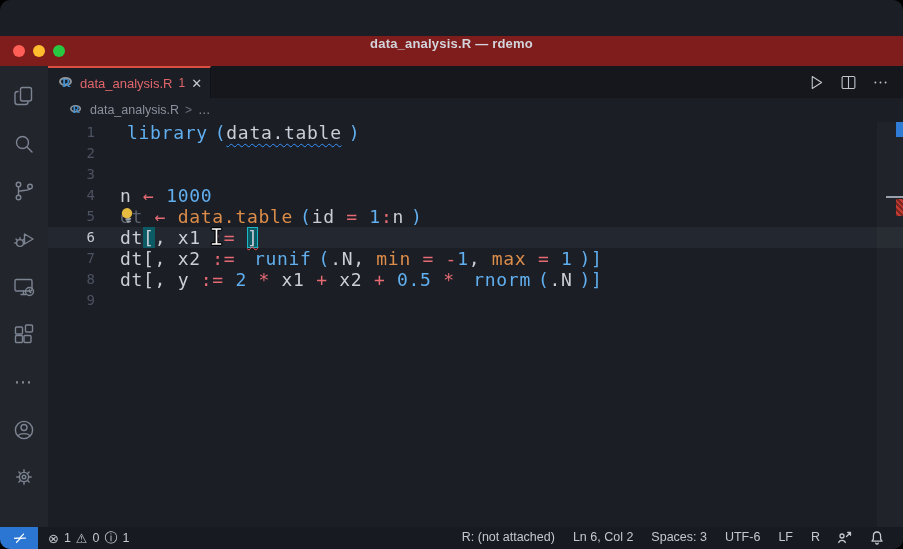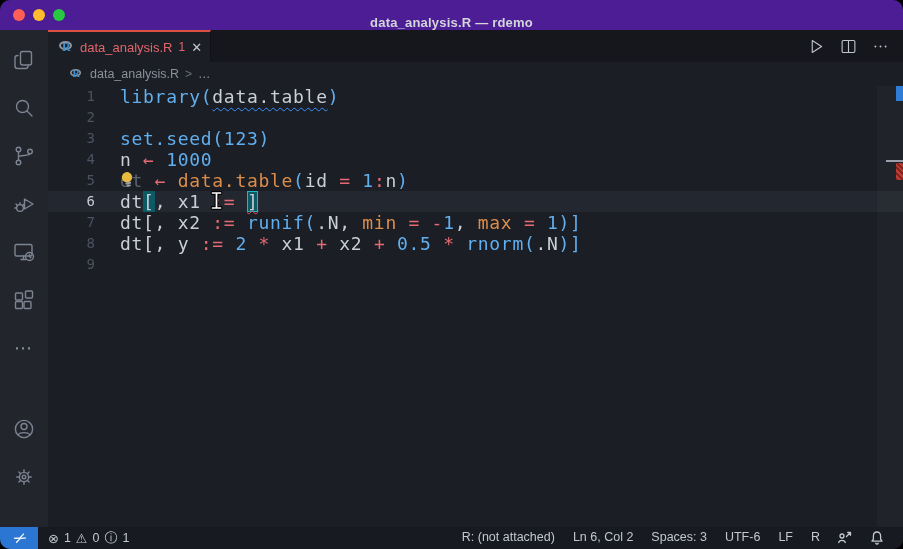--- a/index.html
+++ b/index.html
@@ -1,21 +1,21 @@
 <!DOCTYPE html>
 <html><head>
 <meta charset="utf-8">
 <style>
   html,body{margin:0;padding:0;background:#000;}
   *{box-sizing:border-box;}
   .window{position:relative;width:903px;height:549px;background:#1b1e24;border-radius:10px;
     overflow:hidden;display:flex;flex-direction:column;font-family:"Liberation Sans",sans-serif;
     -webkit-font-smoothing:antialiased;}
   
-  .titlebar{height:30px;flex:0 0 30px;background:#4c1d95;position:relative;display:flex;align-items:flex-end;}
+  .titlebar{height:30px;flex:0 0 30px;background:#7f1d1d;position:relative;display:flex;align-items:flex-start;margin-top:36px;}
   .traffic{position:absolute;left:13px;top:9px;display:flex;gap:8px;}
   .tl{width:12px;height:12px;border-radius:50%;display:inline-block;}
   .tl.red{background:#ff5f57;} .tl.yellow{background:#febc2e;} .tl.green{background:#28c840;}
   .title{flex:1;text-align:center;font-size:13px;font-weight:600;color:#d2d5db;letter-spacing:.2px;}
   
   .main{flex:1;display:flex;min-height:0;}
   .activitybar{width:48px;flex:0 0 48px;background:#22252c;display:flex;flex-direction:column;align-items:center;padding-top:6px;}
   .ab-item{width:48px;height:48px;display:flex;align-items:center;justify-content:center;color:#7c8391;cursor:pointer;}
   .ab-item svg{stroke:#7c8391;fill:none;stroke-width:1.4;stroke-linecap:round;stroke-linejoin:round;}
   .ab-spacer{flex:1;}
@@ -40,21 +40,21 @@
   .r-icon .ring{position:absolute;left:1px;top:2px;width:13px;height:9px;border:2px solid #8d949c;border-radius:50%;}
   .r-icon .ltr{position:absolute;left:4px;top:1px;font-size:12px;font-weight:bold;color:#3f8fd0;font-family:"Liberation Serif",serif;}
   
   .code{flex:1;position:relative;background:#1b1e24;overflow:hidden;font-family:"DejaVu Sans Mono",monospace;}
   .line{display:flex;height:21px;line-height:21px;}
   .line.current{background:#23272f;}
   .ln{width:72px;flex:0 0 72px;text-align:right;padding-right:25px;color:#4c5261;font-size:14px;}
   .line.current .ln{color:#c6cbd4;}
   .txt{white-space:pre;font-size:18px;letter-spacing:.7px;font-weight:500;}
   .tok.fg{color:#c9ced7;} .tok.dim{color:#5b626f;}
-  .tok.fn{color:#61afef;} .tok.num{color:#61afef;}
+  .tok.fn{color:#61afef;margin-left:7px;} .tok.num{color:#61afef;}
   .tok.op{color:#e56a73;} .tok.orange{color:#dd8d4a;}
   .tok.sq-info{text-decoration:underline wavy #3794ff 1px;text-underline-offset:4px;}
   .tok.brk{background:#0c5a64;}
   .tok.brk-err{box-shadow:inset 0 0 0 1px #1cb8c8;text-decoration:underline wavy #f14c4c 1px;text-underline-offset:2px;}
   .ruler{position:absolute;top:0;right:0;bottom:0;width:26px;background:rgba(255,255,255,0.025);}
   .mk-info{position:absolute;right:0;top:0;width:7px;height:15px;background:#2e7cd6;}
   .mk-cursorline{position:absolute;right:0;top:74px;width:17px;height:2px;background:#99a0ab;}
   .mk-error{position:absolute;right:0;top:77px;width:7px;height:17px;background:#c23b33;
     background-image:repeating-linear-gradient(45deg,rgba(0,0,0,.35) 0 2px,transparent 2px 4px);}
   .lightbulb{position:absolute;left:71px;top:85px;width:17px;height:17px;transform:rotate(-12deg);}
@@ -199,21 +199,20 @@
             <div class="line">
               <span class="ln">1</span>
               <span class="txt"><span class="tok fn">library</span><span class="tok fn">(</span><span class="tok fg sq-info">data.table</span><span class="tok fn">)</span></span>
             </div>
             <div class="line">
               <span class="ln">2</span>
               <span class="txt"></span>
             </div>
             <div class="line">
               <span class="ln">3</span>
-              <span class="txt"><span class="tok fn">set.seed</span><span class="tok fn">(</span><span class="tok num">123</span><span class="tok fn">)</span></span>
             </div>
             <div class="line">
               <span class="ln">4</span>
               <span class="txt"><span class="tok fg">n </span><span class="tok op">←</span><span class="tok fg"> </span><span class="tok num">1000</span></span>
             </div>
             <div class="line">
               <span class="ln">5</span>
               <span class="txt"><span class="tok dim">dt</span><span class="tok fg"> </span><span class="tok op">←</span><span class="tok fg"> </span><span class="tok orange">data.table</span><span class="tok fn">(</span><span class="tok fg">id </span><span class="tok op">=</span><span class="tok fg"> </span><span class="tok num">1</span><span class="tok op">:</span><span class="tok fg">n</span><span class="tok fn">)</span></span>
             </div>
             <div class="line current">

